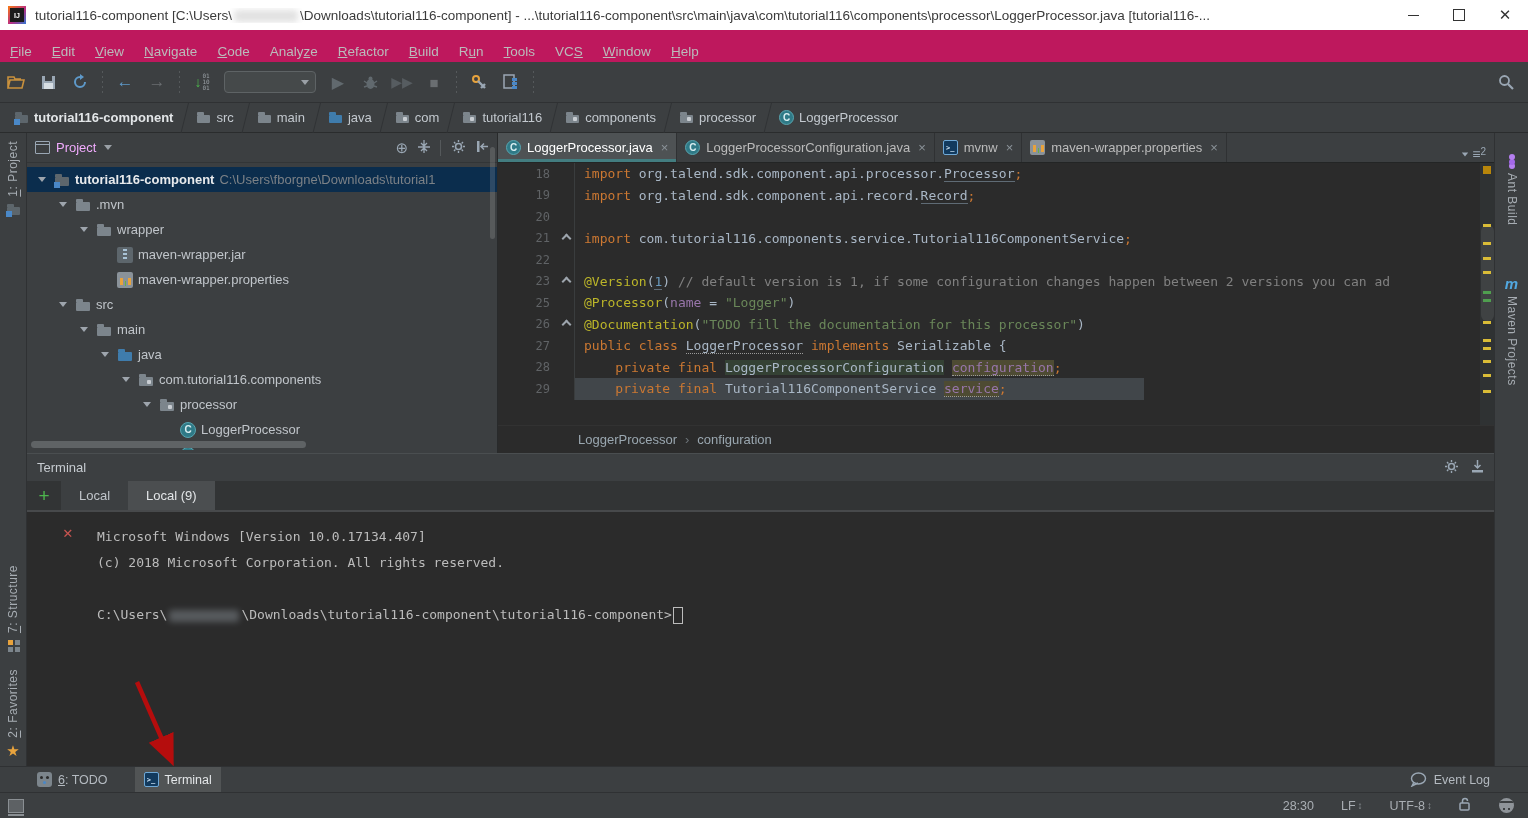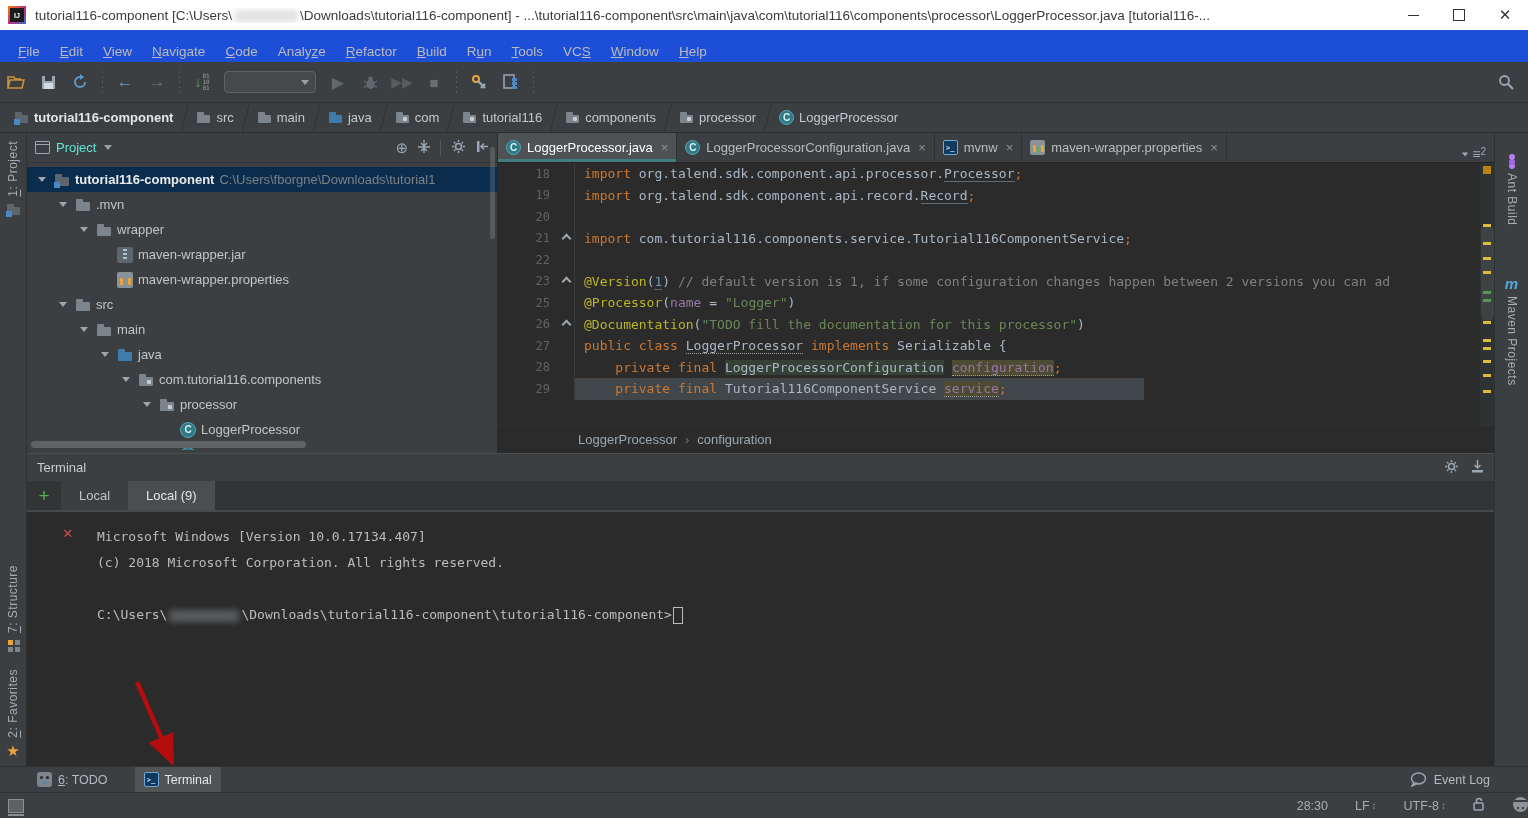--- a/index.html
+++ b/index.html
@@ -20,22 +20,22 @@
   .title-text{white-space:nowrap;overflow:hidden;flex:1;}
   .blur-redact{display:inline-block;width:64px;height:12px;border-radius:3px;vertical-align:middle;
            background:#c9c9c9;opacity:.55;filter:blur(3px);margin:0 2px;}
   .blur-redact.dark{background:#9aa3ab;opacity:.4;width:70px;}
   .winbtns{display:flex;flex:none;height:30px;}
   .winbtn{width:46px;height:30px;display:flex;align-items:center;justify-content:center;color:#333;}
   .winbtn .box{width:10px;height:10px;border:1px solid #333;}
   .winbtn .dash{width:11px;height:1px;background:#333;}
 
   
-  .menubar{position:absolute;left:0;top:30px;width:1528px;height:44px;background:#1d4ed8;
-           display:flex;align-items:center;padding-left:8px;box-sizing:border-box;
+  .menubar{position:absolute;left:0;top:30px;width:1528px;height:44px;background:#be185d;
+           display:flex;align-items:center;box-sizing:border-box;
            border-bottom:1px solid #2f3133;color:#bbbbbb;font-size:13.5px;}
   .menu-item{padding:0 10px;line-height:31px;cursor:default;}
 
   
   .toolbar{position:absolute;left:0;top:62px;width:1528px;height:41px;background:#3c3f41;
            display:flex;align-items:center;border-bottom:1px solid #2f3133;box-sizing:border-box;}
   .tbtn{width:28px;height:28px;margin:0 2px;display:flex;align-items:center;justify-content:center;flex:none;}
   .tsep{width:1px;height:22px;margin:0 6px;flex:none;
         background:repeating-linear-gradient(180deg,#55595b 0 2px,transparent 2px 5px);}
   .arr{font-size:17px;font-weight:bold;}
@@ -98,21 +98,21 @@
   .vtext{writing-mode:vertical-rl;transform:rotate(180deg);font-size:12px;color:#a7adb3;letter-spacing:.5px;}
   .vtext-r{writing-mode:vertical-rl;font-size:12px;color:#a7adb3;letter-spacing:.5px;}
 
   .right-stripe{position:absolute;left:1494px;top:133px;width:34px;height:633px;background:#3c3f41;
       border-left:1px solid #2f3133;box-sizing:border-box;display:flex;flex-direction:column;align-items:center;gap:34px;padding-top:12px;}
 
   
   .project-panel{position:absolute;left:27px;top:133px;width:471px;height:320px;background:#3c3f41;
       border-right:1px solid #282a2b;box-sizing:border-box;}
   .pp-header{height:29px;display:flex;align-items:center;padding:0 8px;gap:6px;border-bottom:1px solid #323537;}
-  .pp-title{color:#5eead4;}
+  .pp-title{color:#f0abfc;}
   .pp-caret{width:0;height:0;border-left:4px solid transparent;border-right:4px solid transparent;border-top:5px solid #9aa0a6;margin-left:2px;}
   .pp-right{margin-left:auto;display:flex;align-items:center;gap:10px;color:#9aa7b4;}
   .pp-win-icon{width:13px;height:11px;border:1px solid #9aa7b4;border-radius:1px;position:relative;}
   .pp-win-icon::after{content:"";position:absolute;left:0;right:0;top:2px;height:1px;background:#9aa7b4;}
   .tree{position:relative;height:283px;overflow:hidden;padding-top:4px;}
   .trow{height:25px;display:flex;align-items:center;white-space:nowrap;gap:5px;}
   .trow.sel{background:#0b2d4d;}
   .tarrow{width:14px;flex:none;display:flex;justify-content:center;}
   .tarrow::before{content:"";width:0;height:0;border-left:4px solid transparent;border-right:4px solid transparent;border-top:5px solid #9ea5ad;}
   .tspacer{width:14px;flex:none;}
@@ -184,21 +184,21 @@
   .bb-btn{display:flex;align-items:center;gap:6px;height:26px;padding:0 9px;color:#b4bac0;}
   .bb-btn.active{background:#515455;color:#e3e6e8;}
   .bb-todo{margin-left:28px;}
   .bb-right{margin-left:auto;display:flex;align-items:center;gap:7px;padding-right:38px;color:#b4bac0;}
 
   
   .statusbar{position:absolute;left:0;top:792px;width:1528px;height:26px;background:#3c3f41;
         border-top:1px solid #2f3133;box-sizing:border-box;display:flex;align-items:center;font-size:12.5px;color:#a9aeb3;}
   .sb-left-icon{width:14px;height:12px;border:1px solid #8a8f93;background:#5d6164;margin-left:8px;position:relative;}
   .sb-left-icon::after{content:"";position:absolute;left:-1px;right:-1px;bottom:-4px;height:2px;background:#8a8f93;}
-  .sb-right{margin-left:auto;display:flex;gap:27px;padding-right:0;}
+  .sb-right{margin-left:auto;display:flex;align-items:center;gap:27px;padding-right:14px;}
   .sb-item{display:flex;align-items:center;gap:2px;}
   .updn{font-size:10px;color:#8f9499;}
   .hector{width:15px;height:15px;border-radius:50%;background:#8f9499;position:relative;overflow:hidden;}
   .hector::before{content:"";position:absolute;left:0;right:0;top:3px;height:2px;background:#3c3f41;}
   .hector::after{content:"";position:absolute;left:4px;bottom:3px;width:2px;height:2px;background:#3c3f41;box-shadow:5px 0 0 #3c3f41;}
 
   
   .arrow-overlay{position:absolute;left:115px;top:668px;pointer-events:none;z-index:50;}
 </style>
 </head>

